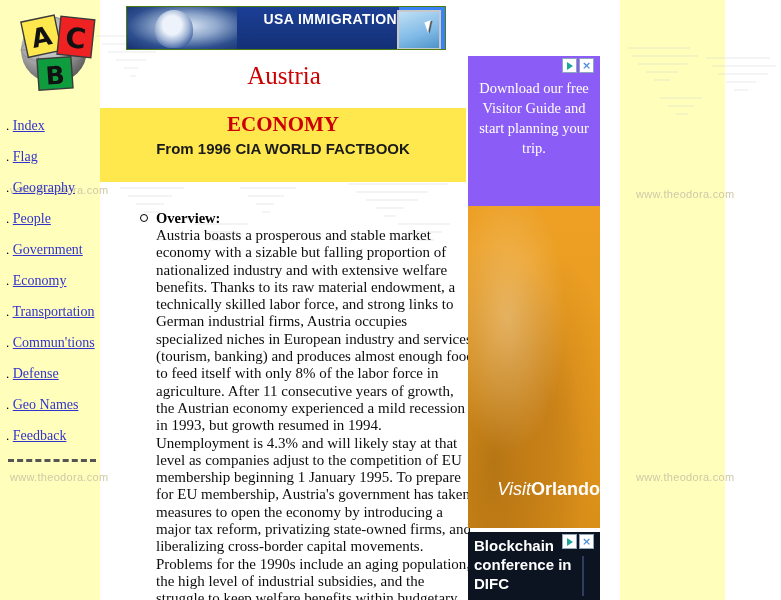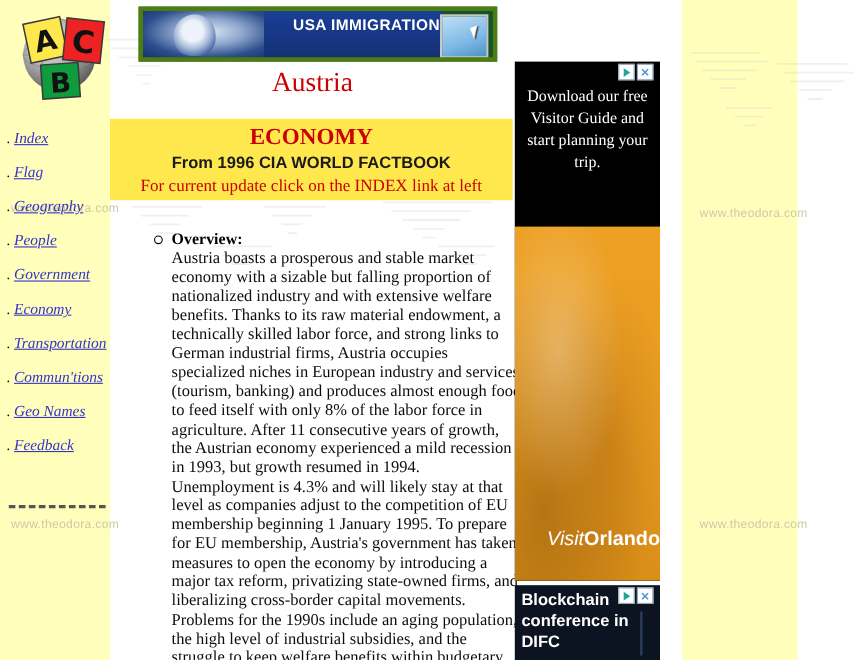--- a/index.html
+++ b/index.html
@@ -30,31 +30,30 @@
   
   #sidebar{position:absolute;left:0;top:110px;width:100px;}
   .nav-item{
     height:31px;line-height:31px;padding-left:6px;
     font-size:14px;color:#000;white-space:nowrap;
   }
   .nav-dot{font-size:13px;color:#000;}
   .nav-item a{
     color:#3333cc;text-decoration:underline;font-size:14px;
     font-family:"Liberation Serif",serif;
-    font-style:italic;
   }
   #divider{
     position:absolute;left:8px;top:459px;width:88px;
     border-top:3px dashed #555;height:0;
   }
 
   
   #top-banner{
     position:absolute;left:126px;top:6px;width:318px;height:42px;
-    border:4px solid #4d7c0f;overflow:hidden;background:#14532d;
+    border:1px solid #4d7c0f;overflow:hidden;background:#3b82f6;
   }
   #top-banner .liberty{
     position:absolute;left:0;top:0;width:110px;height:100%;
     background:
       radial-gradient(ellipse at 55% 45%,#dbe6f5 0%,#8fa8cc 35%,#2d4e8e 70%,#16306f 100%);
   }
   #top-banner .liberty:after{
     content:"";position:absolute;left:28px;top:3px;width:38px;height:38px;
     background:radial-gradient(circle at 45% 40%,#eef3fb 0 30%,#9fb4d4 55%,#3a5c9e 80%);
     border-radius:50% 50% 42% 42%;
@@ -119,21 +118,21 @@
     position:absolute;left:-16px;top:4px;
     width:6px;height:6px;border:1px solid #000;border-radius:50%;
   }
   .sec-body{
     font-size:15px;line-height:17.3px;color:#0d0d0d;text-align:left;
   }
 
   
   #ad-skyscraper{
     position:absolute;left:468px;top:56px;width:132px;height:472px;
-    background:#000000;overflow:hidden;
+    background:#8b5cf6;overflow:hidden;
   }
   #ad-skyscraper .photo{
     position:absolute;left:0;right:0;top:150px;bottom:0;
     background:
       radial-gradient(ellipse at 30% 35%,rgba(255,255,255,.30) 0%,rgba(255,255,255,0) 45%),
       radial-gradient(ellipse at 62% 62%,rgba(180,110,20,.45) 0%,rgba(180,110,20,0) 55%),
       radial-gradient(ellipse at 20% 80%,rgba(120,70,10,.40) 0%,rgba(120,70,10,0) 60%),
       linear-gradient(180deg,#eda024,#e79b1f 60%,#d98f18);
   }
   #ad-headline{
@@ -283,20 +282,24 @@
   <div class="nav-item">
     <span class="nav-dot">.</span>
     <a href="#">Transportation</a>
   </div>
   <div class="nav-item">
     <span class="nav-dot">.</span>
     <a href="#">Commun'tions</a>
   </div>
   <div class="nav-item">
     <span class="nav-dot">.</span>
+    <a href="#">Defense</a>
+  </div>
+  <div class="nav-item">
+    <span class="nav-dot">.</span>
     <a href="#">Geo Names</a>
   </div>
   <div class="nav-item">
     <span class="nav-dot">.</span>
     <a href="#">Feedback</a>
   </div>
 </nav>
 <div id="divider"></div>
 
 <div id="top-banner">
@@ -307,21 +310,20 @@
   </div>
   <div class="screen"></div>
   <div class="cursor"></div>
 </div>
 
 <div id="page-title">Austria</div>
 
 <div id="econ-box">
   <div id="econ-title">ECONOMY</div>
   <div id="econ-sub">From 1996 CIA WORLD FACTBOOK</div>
-  <div id="econ-note">For current update click on the INDEX link at left</div>
 </div>
 
 <article id="article">
   <div class="sec">
     <div class="sec-head">
       <span class="sec-bullet"></span>
       <span>Overview:</span>
     </div>
     <div class="sec-body">Austria boasts a prosperous and stable market economy with a sizable but falling proportion of nationalized industry and with extensive welfare benefits. Thanks to its raw material endowment, a technically skilled labor force, and strong links to German industrial firms, Austria occupies specialized niches in European industry and services (tourism, banking) and produces almost enough food to feed itself with only 8% of the labor force in agriculture. After 11 consecutive years of growth, the Austrian economy experienced a mild recession in 1993, but growth resumed in 1994. Unemployment is 4.3% and will likely stay at that level as companies adjust to the competition of EU membership beginning 1 January 1995. To prepare for EU membership, Austria's government has taken measures to open the economy by introducing a major tax reform, privatizing state-owned firms, and liberalizing cross-border capital movements. Problems for the 1990s include an aging population, the high level of industrial subsidies, and the struggle to keep welfare benefits within budgetary capabilities - the deficit climbed to over 4% of GDP in 1994.</div>
   </div>

